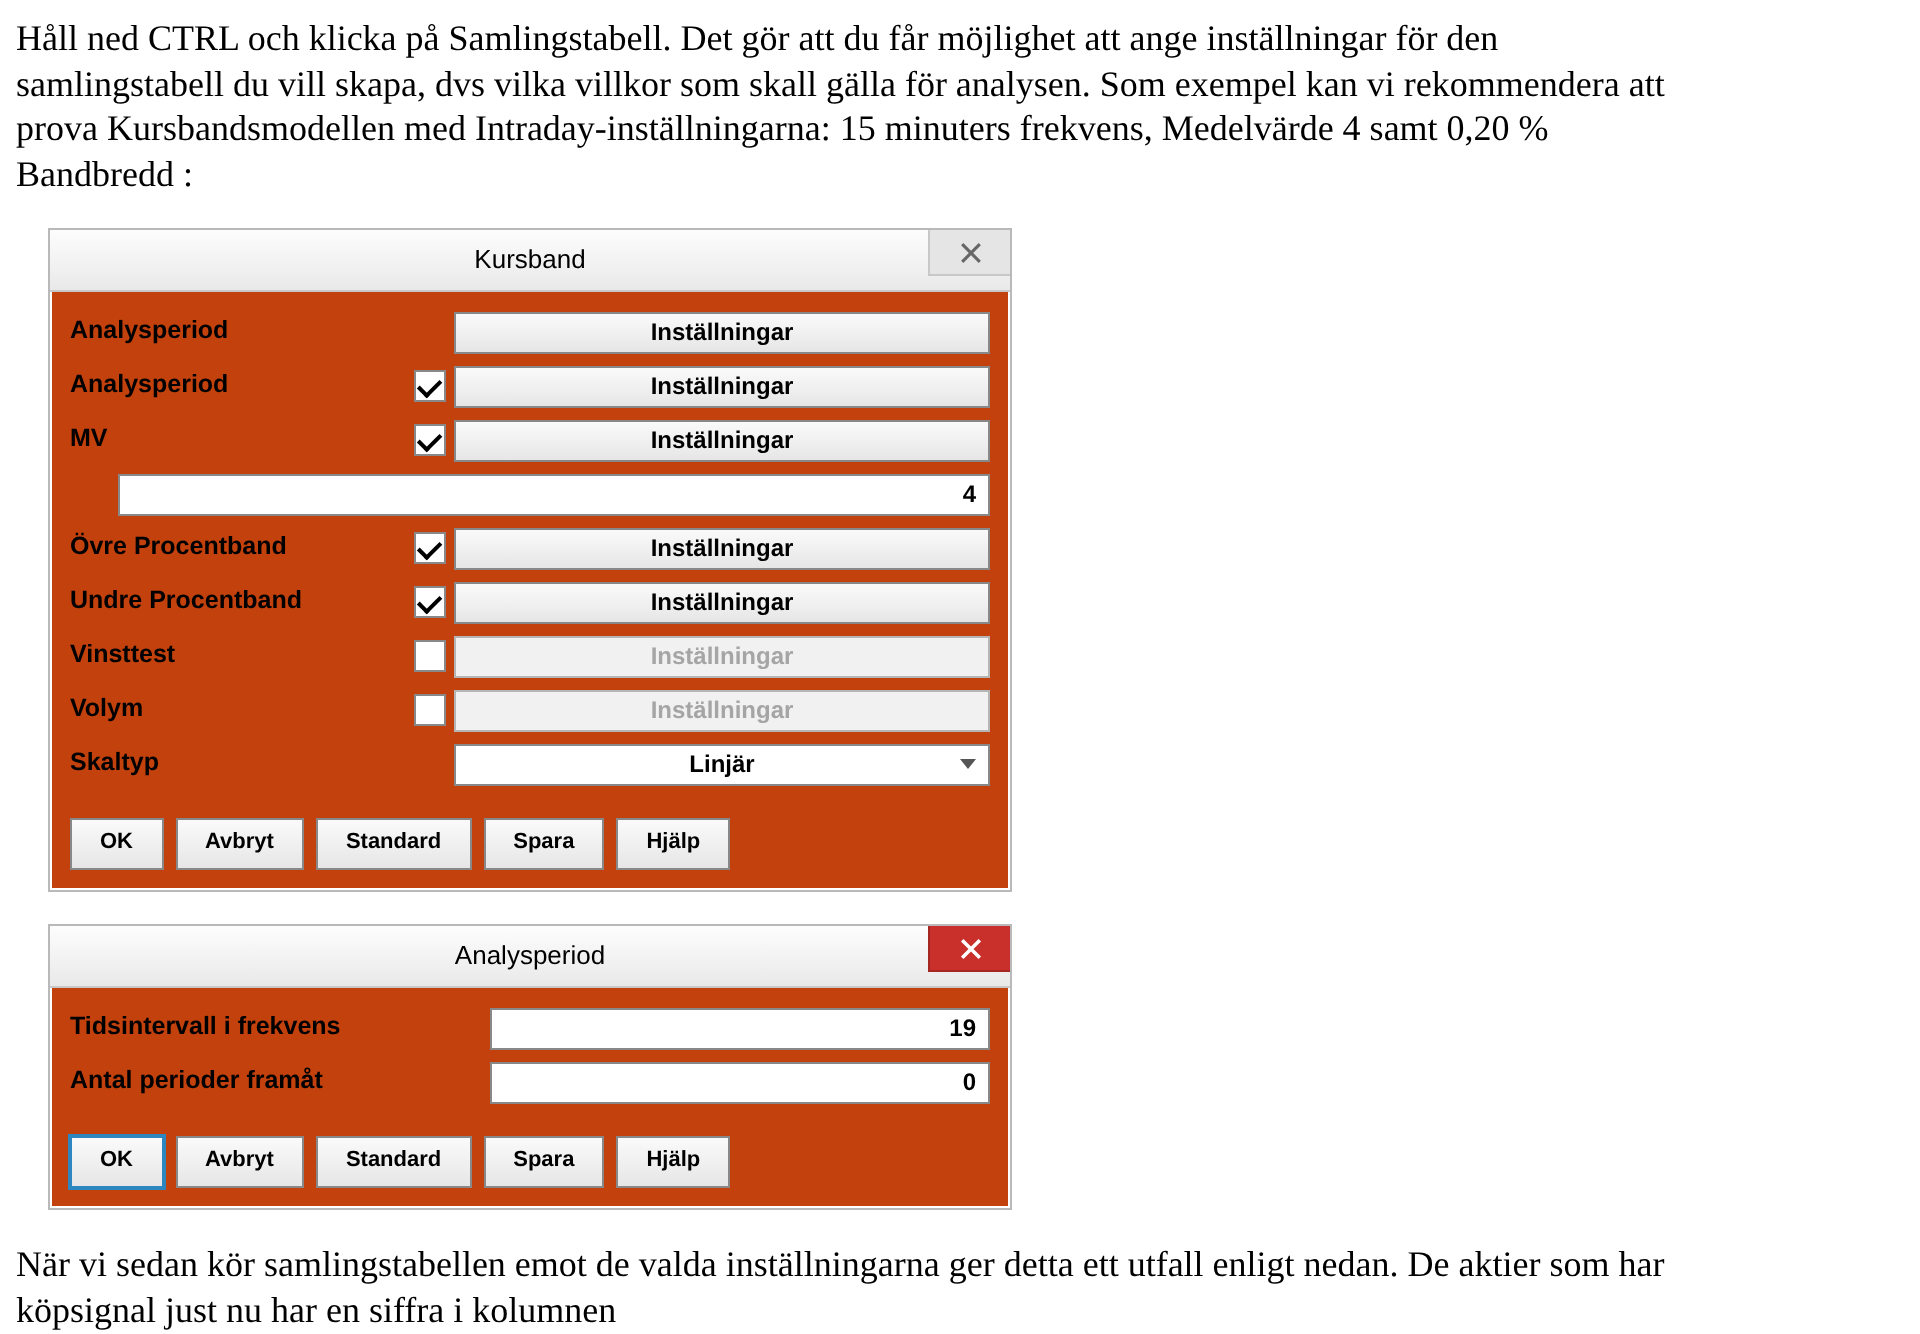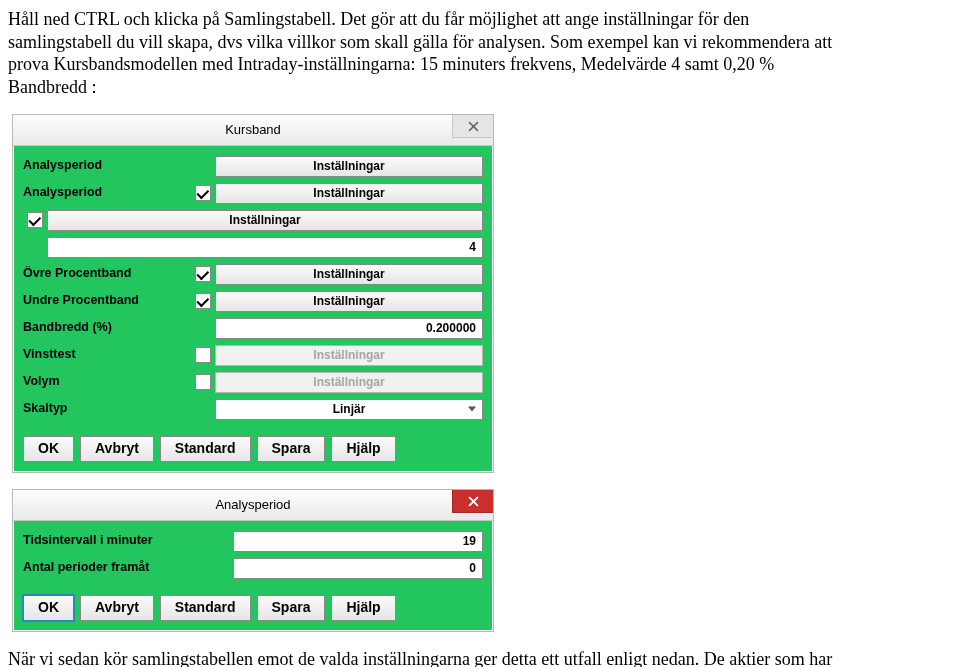--- a/index.html
+++ b/index.html
@@ -12,25 +12,25 @@
     background: #fff;
     width: 960px;
     box-sizing: border-box;
   }
   .paragraph { margin: 0 0 8px 0; }
   .bold { font-weight: normal; }
 
   .dialog {
     width: 480px;
     border: 1px solid #b9b9b9;
-    background: #22c55e;
+    background: #c2410c;
     font-family: "Segoe UI", Tahoma, Verdana, sans-serif;
     font-size: 13px;
     color: #000;
-    margin: 16px 4px;
+    margin: 16px 16px;
     box-shadow: 0 0 0 1px #fff inset;
   }
   .titlebar {
     display: flex;
     align-items: center;
     justify-content: center;
     position: relative;
     height: 30px;
     background: linear-gradient(#fdfdfd,#e9e9e9);
     border-bottom: 1px solid #c8c8c8;
@@ -116,21 +116,21 @@
   .buttonbar {
     display: flex;
     gap: 6px;
     padding: 6px 10px 10px 10px;
   }
   .barbtn {
     height: 24px;
     border: 1px solid #888;
     background: linear-gradient(#fafafa,#e6e6e6);
     font-family: Verdana, Tahoma, sans-serif;
-    font-size: 14px;
+    font-size: 11px;
     font-weight: 600;
     display: flex;
     align-items: center;
     justify-content: center;
     padding: 0 14px;
   }
   .barbtn.focused {
     outline: 2px solid #2e86c1;
     outline-offset: -1px;
   }
@@ -161,20 +161,21 @@
 
     <div class="row">
       <div class="label">Analysperiod</div>
       <div class="chkcell">
           <div class="chk checked"></div>
         </div>
       <div class="field btn">Inställningar</div>
     </div>
 
     <div class="row">
+      <div class="label">MV</div>
       <div class="chkcell">
           <div class="chk checked"></div>
         </div>
       <div class="field btn">Inställningar</div>
     </div>
 
     <div class="row">
       <div class="chkcell"></div>
       <div class="field input">4</div>
     </div>
@@ -188,25 +189,20 @@
     </div>
 
     <div class="row">
       <div class="label">Undre Procentband</div>
       <div class="chkcell">
           <div class="chk checked"></div>
         </div>
       <div class="field btn">Inställningar</div>
     </div>
 
-    <div class="row">
-      <div class="label">Bandbredd (%)</div>
-      <div class="chkcell"></div>
-      <div class="field input">0.200000</div>
-    </div>
 
     <div class="row">
       <div class="label">Vinsttest</div>
       <div class="chkcell">
           <div class="chk"></div>
         </div>
       <div class="field btn disabled">Inställningar</div>
     </div>
 
     <div class="row">
@@ -240,21 +236,21 @@
   <div class="titlebar">
     <span class="title">Analysperiod</span>
     <div class="closebtn red">
       <svg viewBox="0 0 10 10">
           <path d="M1 1 L9 9 M9 1 L1 9" stroke="currentColor" stroke-width="1.6" fill="none"></path>
         </svg>
     </div>
   </div>
   <div class="body-area">
     <div class="row">
-      <div class="label" style="width:210px">Tidsintervall i minuter</div>
+      <div class="label" style="width:210px">Tidsintervall i frekvens</div>
       <div class="field input">19</div>
     </div>
     <div class="row">
       <div class="label" style="width:210px">Antal perioder framåt</div>
       <div class="field input">0</div>
     </div>
   </div>
   <div class="buttonbar">
     <div class="barbtn focused">OK</div>
     <div class="barbtn">Avbryt</div>

